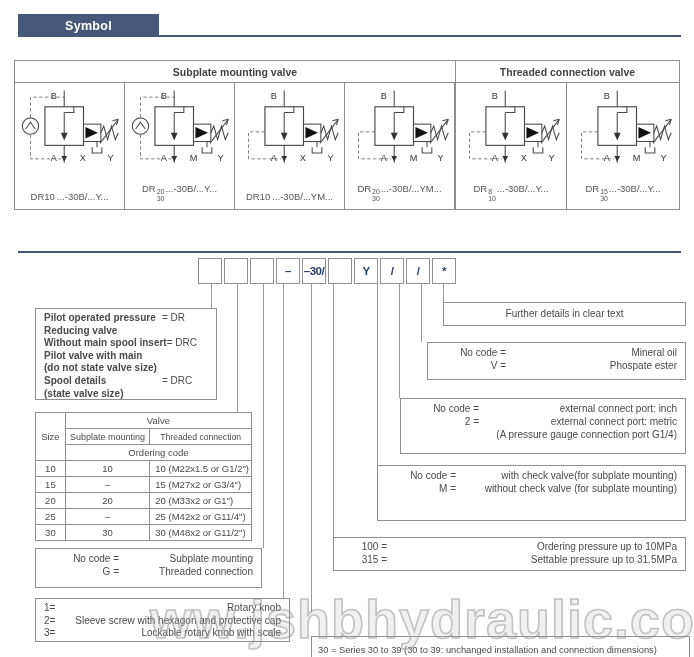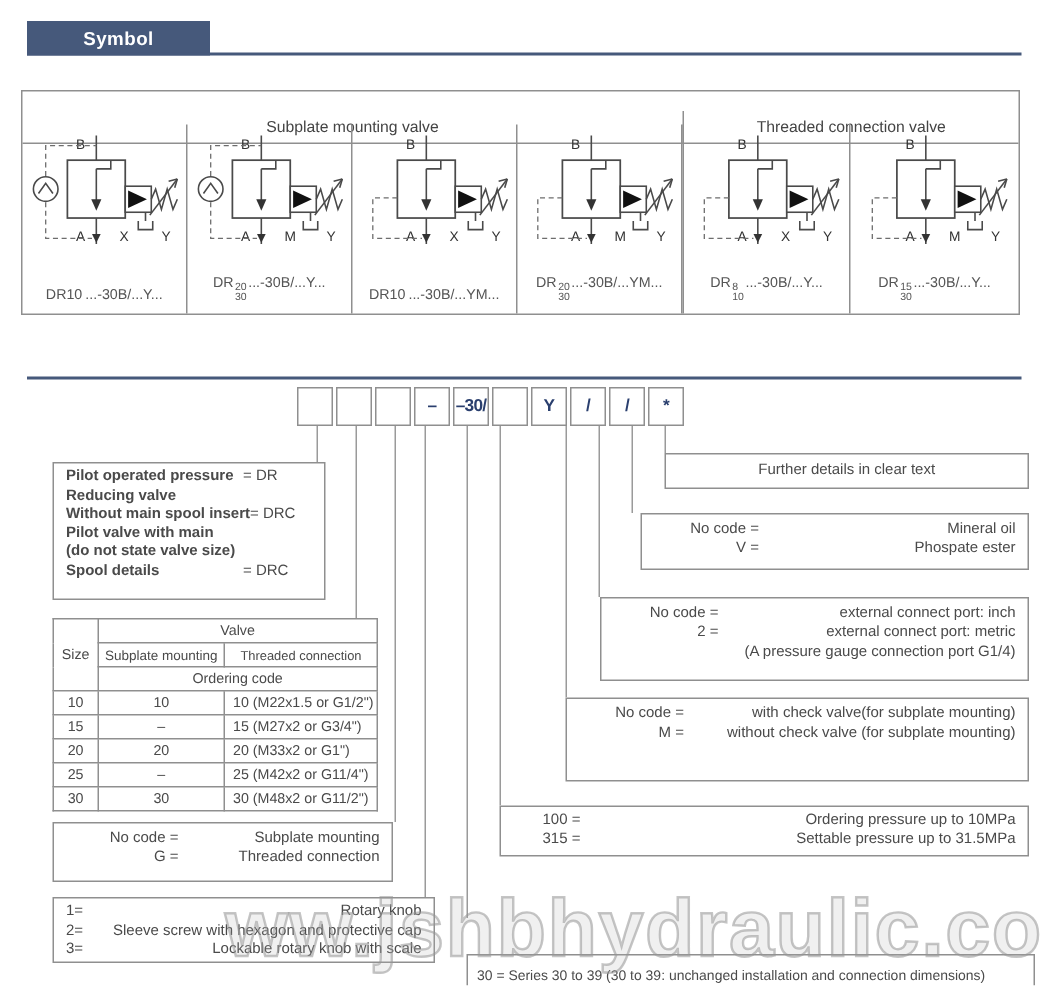--- a/index.html
+++ b/index.html
@@ -1,24 +1,24 @@
 <!DOCTYPE html>
 <html><head>
 <meta charset="utf-8">
 <style>
   html,body{margin:0;padding:0;background:#fff;}
   #page{position:relative;width:694px;height:657px;background:#fff;overflow:hidden;
         font-family:"Liberation Sans",sans-serif;color:#3f3f3f;}
-  .banner{position:absolute;left:18px;width:122px;height:23px;background:#46597b;color:#fff;
+  .banner{position:absolute;left:18px;width:141px;height:23px;background:#46597b;color:#fff;
           font-size:12.5px;font-weight:bold;display:flex;align-items:center;justify-content:center;letter-spacing:.3px;}
   .banner-rule{position:absolute;left:18px;width:663px;height:2px;background:#46597b;}
   
   .sym-table{position:absolute;left:14px;top:60px;width:666px;height:150px;border:1px solid #8f8f8f;box-sizing:border-box;}
-  .sym-head{position:absolute;top:13px;height:22px;border-bottom:1px solid #8f8f8f;box-sizing:border-box;
-            display:flex;align-items:center;justify-content:center;font-size:10.5px;color:#444;}
+  .sym-head{position:absolute;top:0;height:22px;border-bottom:1px solid #8f8f8f;box-sizing:border-box;
+            display:flex;align-items:center;justify-content:center;font-size:10.5px;color:#444;font-weight:bold;}
   .sym-cell{position:absolute;top:22px;height:126px;box-sizing:border-box;border-right:1px solid #8f8f8f;}
   .sym-cell:last-child{border-right:none;}
   .vwrap{position:absolute;left:0;top:4px;width:100%;display:flex;justify-content:center;}
   .vlabel{position:absolute;bottom:7px;left:0;width:100%;text-align:center;font-size:9.5px;color:#555;white-space:nowrap;}
   .vstack{display:inline-flex;flex-direction:column;vertical-align:-2px;margin:0 1px;}
   .vstack i{display:block;font-style:normal;font-size:7px;line-height:6.5px;text-align:left;}
   svg text{font-family:"Liberation Sans",sans-serif;}
   
   .code-cell{position:absolute;top:258px;width:24px;height:26px;border:1px solid #8f8f8f;background:#fff;
              box-sizing:border-box;display:flex;align-items:center;justify-content:center;
@@ -300,20 +300,24 @@
         <span class="code"></span>
       </div>
     <div class="orow">
         <span class="desc">(do not state valve size)</span>
         <span class="code"></span>
       </div>
     <div class="orow">
         <span class="desc">Spool details</span>
         <span class="code">= DRC</span>
       </div>
+    <div class="orow">
+        <span class="desc">(state valve size)</span>
+        <span class="code"></span>
+      </div>
   </div>
 
   <div id="size-table">
     <table>
       <tbody>
           <tr>
         <td rowspan="3" style="width:34px">Size</td>
         <td colspan="2">Valve</td>
       </tr>
       <tr>

